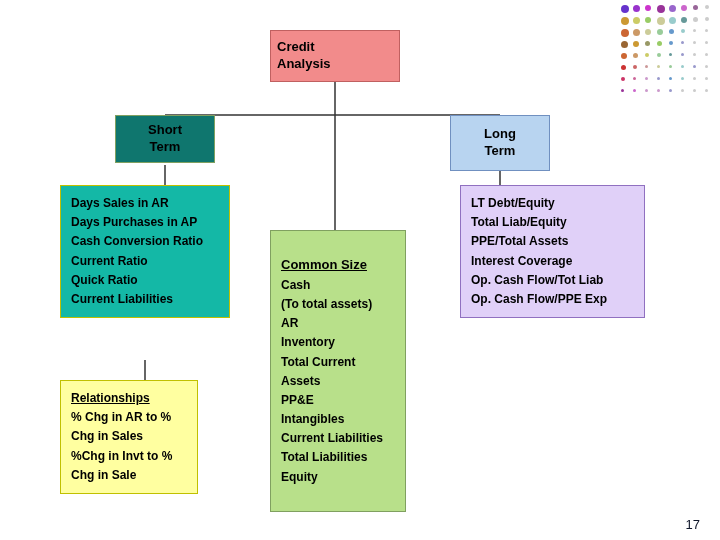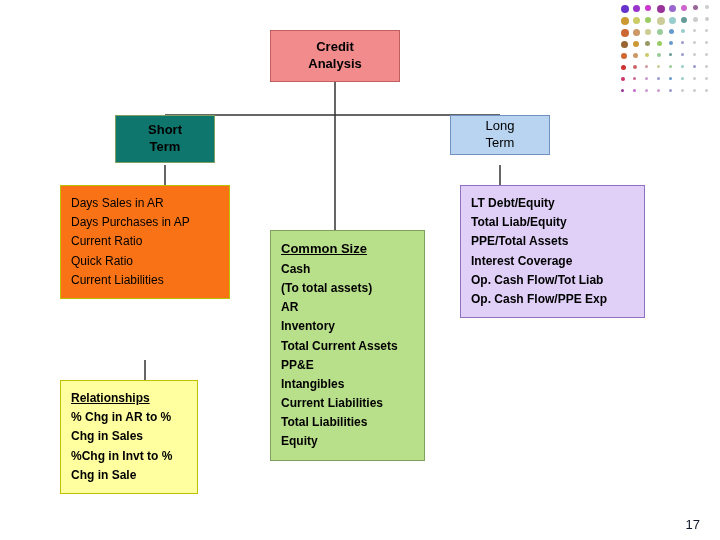--- a/index.html
+++ b/index.html
@@ -30,21 +30,21 @@
     }
 
     
     .credit-analysis-box {
       position: absolute;
       top: 30px;
       left: 270px;
       width: 130px;
       background: #f28b8b;
       border: 1px solid #c06060;
-      text-align: center;
+      text-align: left;
       padding: 8px 6px;
       font-weight: bold;
       font-size: 13px;
       line-height: 1.3;
     }
 
     
     .short-term-box {
       position: absolute;
       top: 115px;
@@ -61,38 +61,38 @@
 
     
     .long-term-box {
       position: absolute;
       top: 115px;
       left: 450px;
       width: 100px;
       background: #b8d4f0;
       border: 1px solid #7090c0;
       text-align: center;
-      padding: 2px 4px;
-      font-weight: normal;
+      padding: 10px 4px;
+      font-weight: bold;
       font-size: 13px;
       line-height: 1.3;
     }
 
     
     .short-term-detail {
       position: absolute;
       top: 185px;
       left: 60px;
       width: 170px;
-      background: #f97316;
+      background: #14b8a6;
       border: 1px solid #c0c000;
       padding: 8px 10px;
       font-size: 12px;
       line-height: 1.6;
-      font-weight: normal;
+      font-weight: bold;
     }
 
     
     .relationships-box {
       position: absolute;
       top: 380px;
       left: 60px;
       width: 138px;
       background: #ffffa0;
       border: 1px solid #c0c000;
@@ -104,24 +104,24 @@
 
     .relationships-box .underline {
       text-decoration: underline;
     }
 
     
     .common-size-box {
       position: absolute;
       top: 230px;
       left: 270px;
-      width: 155px;
+      width: 136px;
       background: #b8e08a;
       border: 1px solid #80a060;
-      padding: 8px 10px;
+      padding: 24px 10px;
       font-size: 12px;
       line-height: 1.6;
       font-weight: bold;
     }
 
     .common-size-box .title {
       text-decoration: underline;
       font-size: 13px;
     }
 
@@ -205,20 +205,21 @@
   </div>
 
   <div class="long-term-box">
     <span>Long</span><br>
     <span>Term</span>
   </div>
 
   <div class="short-term-detail">
     <div>Days Sales in AR</div>
     <div>Days Purchases in AP</div>
+    <div>Cash Conversion Ratio</div>
     <div>Current Ratio</div>
     <div>Quick Ratio</div>
     <div>Current Liabilities</div>
   </div>
 
   <div class="relationships-box">
     <div class="underline">Relationships</div>
     <div>% Chg in AR to %</div>
     <div>Chg in Sales</div>
     <div>%Chg in Invt to %</div>

